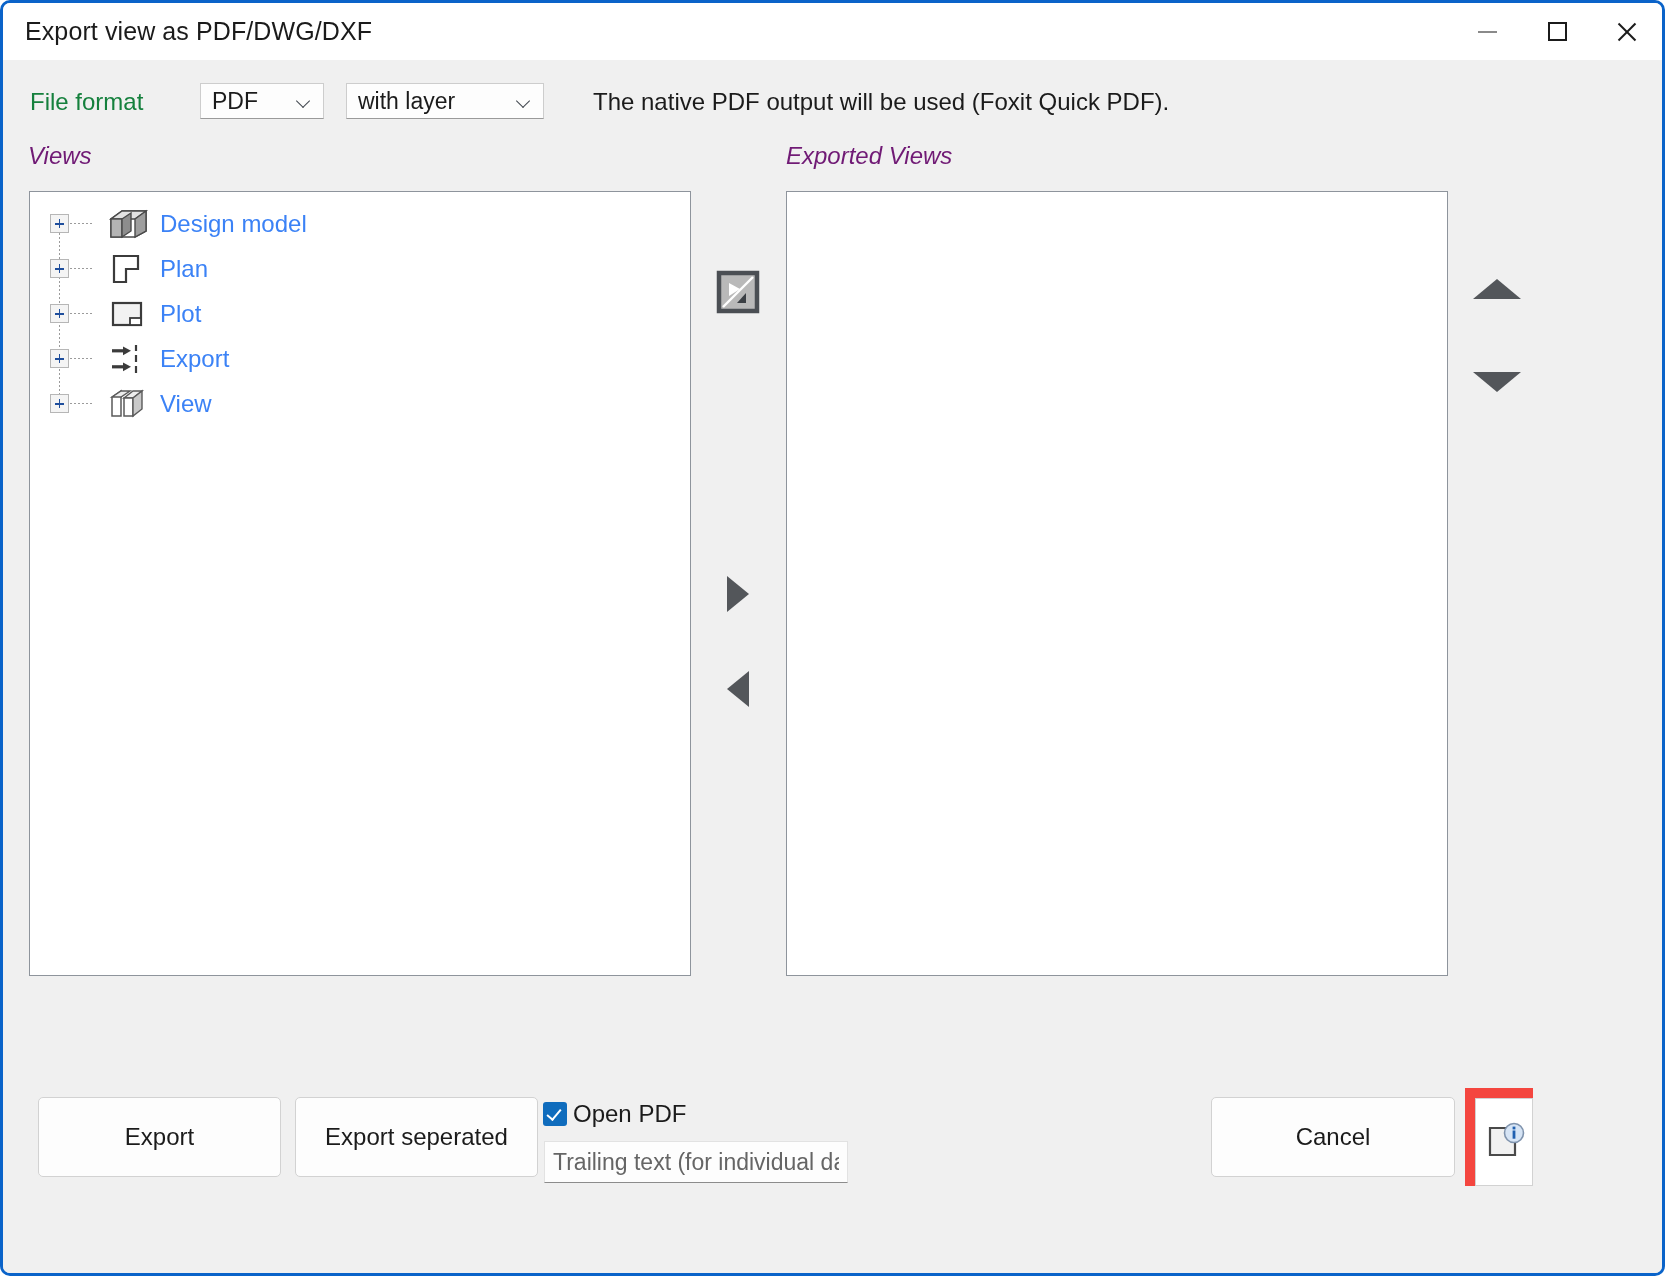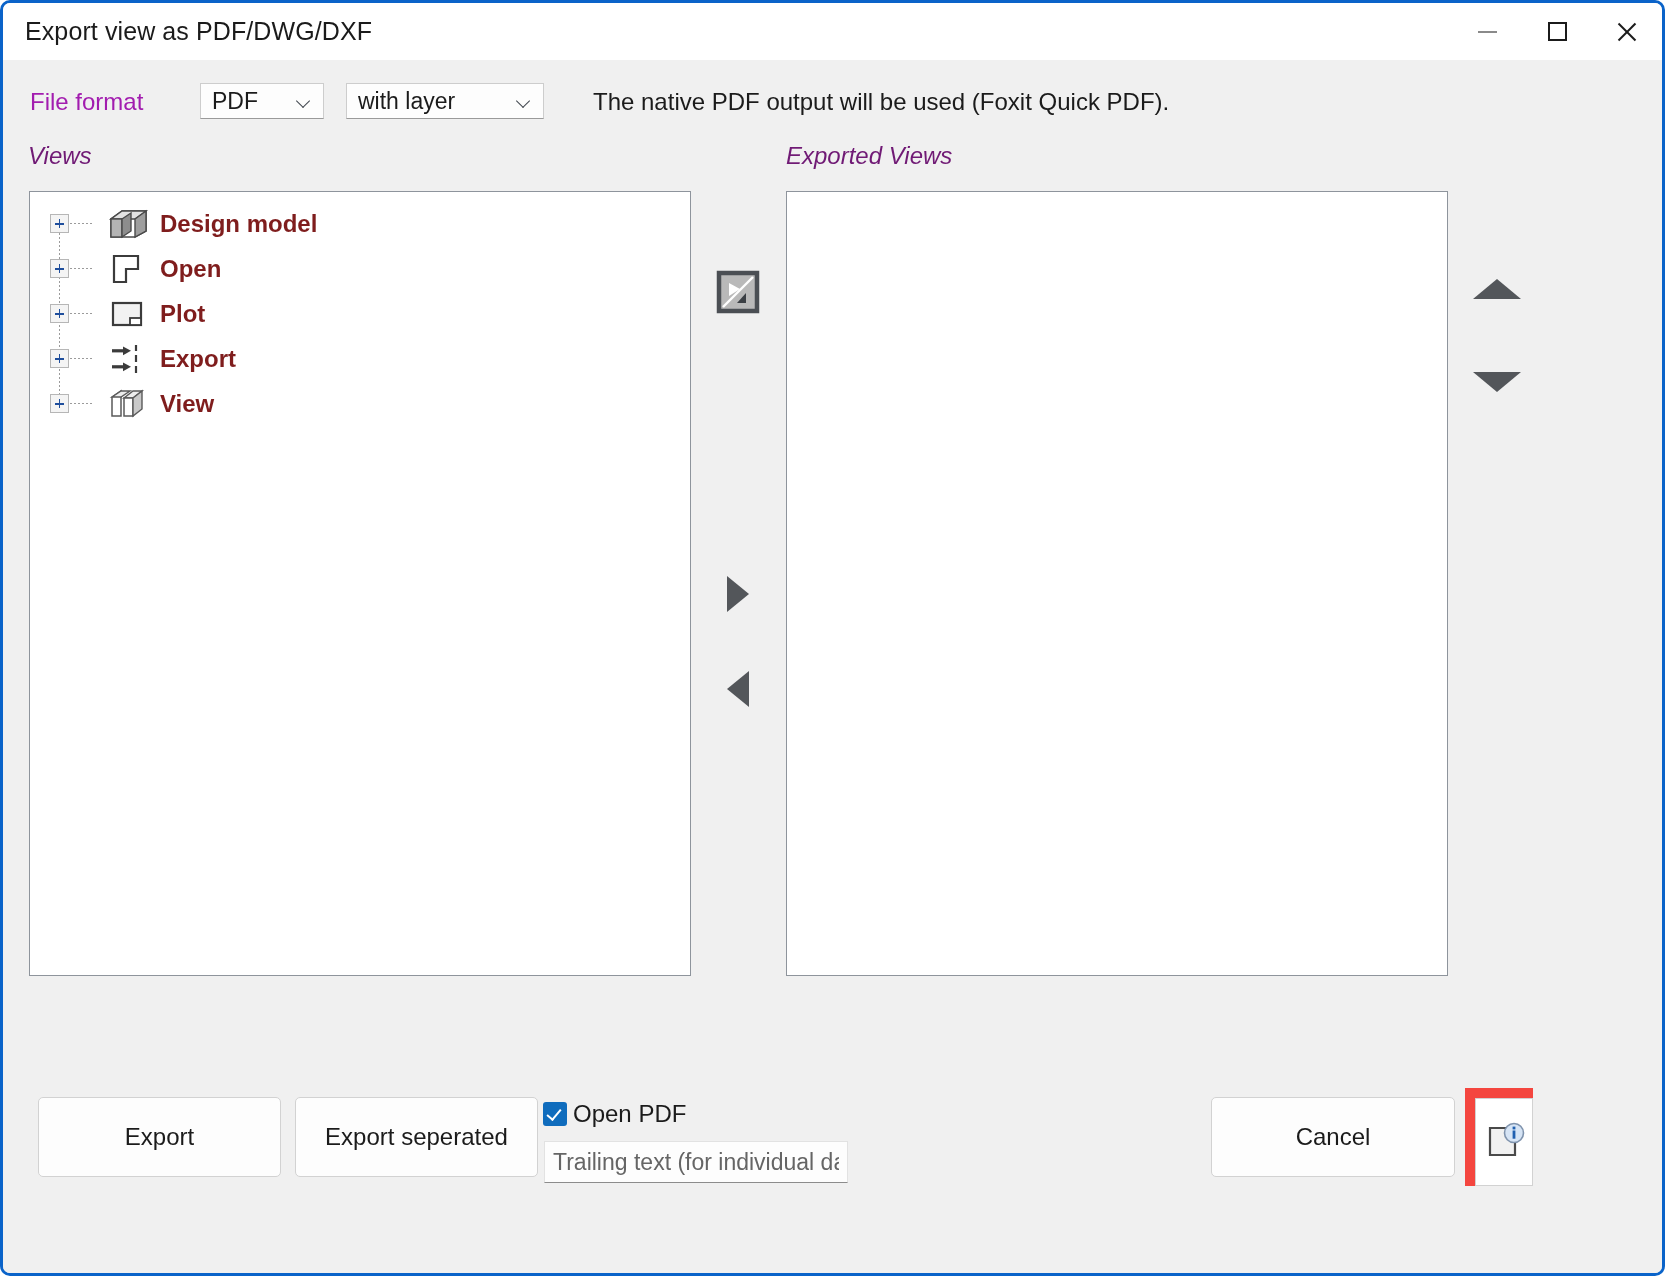--- a/index.html
+++ b/index.html
@@ -92,21 +92,21 @@
   .format-row {
     position: absolute;
     left: 0; top: 20px;
     width: 100%;
     height: 46px;
   }
   .label-fileformat {
     position: absolute;
     left: 27px; top: 8px;
     font-size: 24px;
-    color: #a21caf;
+    color: #15803d;
     white-space: nowrap;
   }
   .combo {
     position: absolute;
     box-sizing: border-box;
     background: #fdfdfd;
     border: 1px solid #cdcdcd;
     border-bottom-color: #9a9a9a;
     height: 36px;
     display: flex;
@@ -222,23 +222,22 @@
   }
   .tree-icon {
     position: absolute;
     left: 78px;
     width: 42px; height: 34px;
   }
   .tree-label {
     position: absolute;
     left: 130px;
     font-size: 24px;
-    color: #7f1d1d;
-    white-space: nowrap;
-    font-weight: bold;
+    color: #3b82f6;
+    white-space: nowrap;
   }
 
   
   .mid-btn {
     position: absolute;
     cursor: pointer;
     display: flex;
     align-items: center;
     justify-content: center;
   }
@@ -434,21 +433,21 @@
         </div>
 
         <div class="tree-row">
           <span class="expander"></span>
           <span class="dotline-h"></span>
           <span class="tree-icon">
             <svg width="42" height="34" viewBox="0 0 42 34">
               <polygon points="6,4 30,4 30,17 18,17 18,30 6,30" fill="#ffffff" stroke="#3b3b3b" stroke-width="2.2" stroke-linejoin="miter"></polygon>
             </svg>
           </span>
-          <span class="tree-label">Open</span>
+          <span class="tree-label">Plan</span>
         </div>
 
         <div class="tree-row">
           <span class="expander"></span>
           <span class="dotline-h"></span>
           <span class="tree-icon">
             <svg width="42" height="34" viewBox="0 0 42 34">
               <rect x="5" y="6" width="28" height="22" fill="#f2f2f2" stroke="#3b3b3b" stroke-width="2.2"></rect>
               <rect x="22" y="21" width="11" height="7" fill="#ffffff" stroke="#3b3b3b" stroke-width="1.8"></rect>
             </svg>

